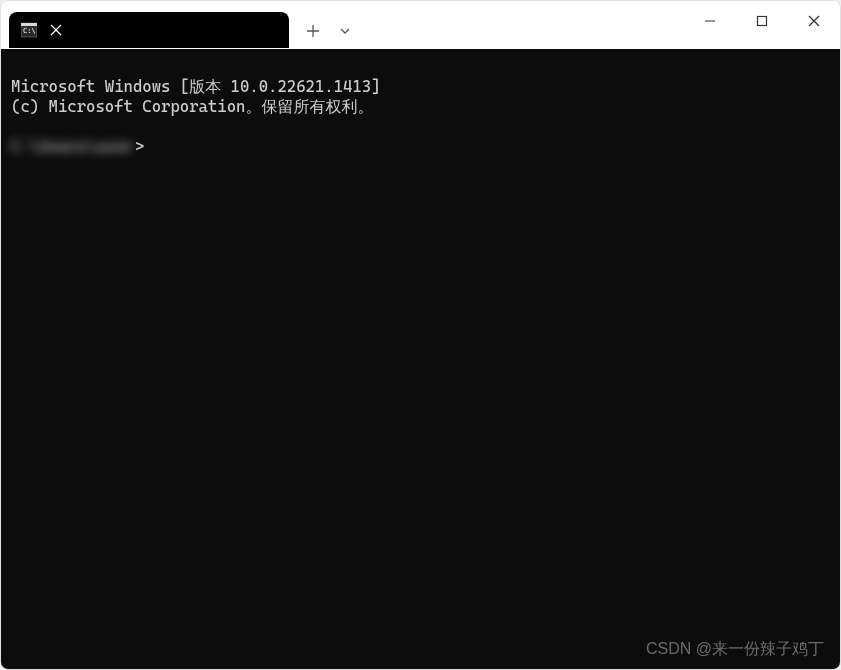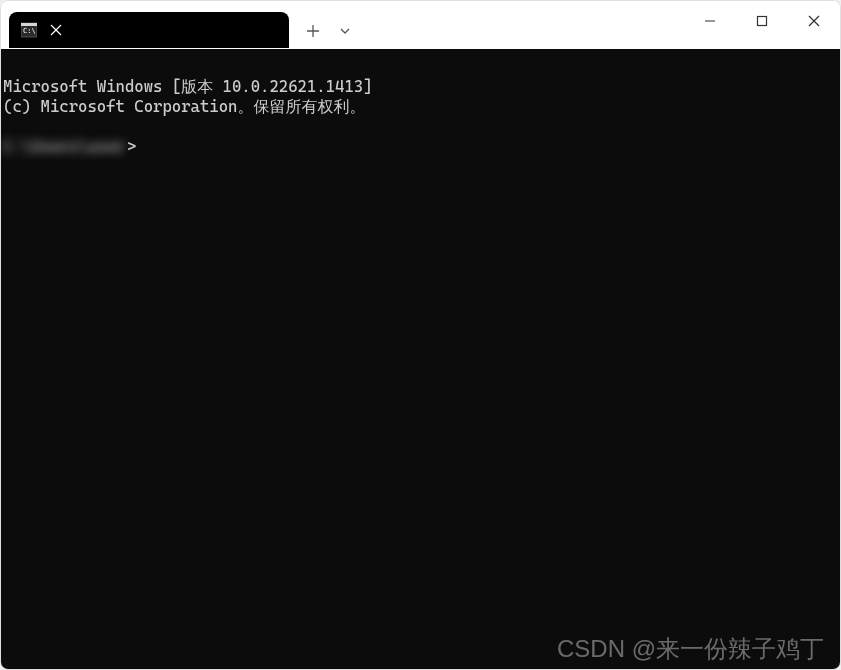--- a/index.html
+++ b/index.html
@@ -127,21 +127,21 @@
       width: 12px;
       height: 12px;
     }
     .terminal-body {
       flex: 1;
       background: #0c0c0c;
       color: #cccccc;
       font-family: "Cascadia Mono", "Consolas", monospace;
       font-size: 16px;
       line-height: 20px;
-      padding: 8px 2px;
+      padding: 8px 10px;
       white-space: pre;
       overflow: hidden;
       position: relative;
     }
     .prompt-line {
       display: flex;
       align-items: center;
       margin-top: 20px;
       height: 20px;
     }
@@ -152,21 +152,21 @@
       letter-spacing: 0px;
     }
     .prompt-cursor {
       margin-left: 2px;
     }
     .watermark {
       position: absolute;
       right: 16px;
       bottom: 10px;
       color: rgba(200, 200, 200, 0.5);
-      font-size: 24px;
+      font-size: 16px;
       font-family: "Microsoft YaHei", sans-serif;
       pointer-events: none;
     }
   </style>
 </head>
 <body>
 
 <div class="window">
   <div class="titlebar">
     <div class="tabs-area">

